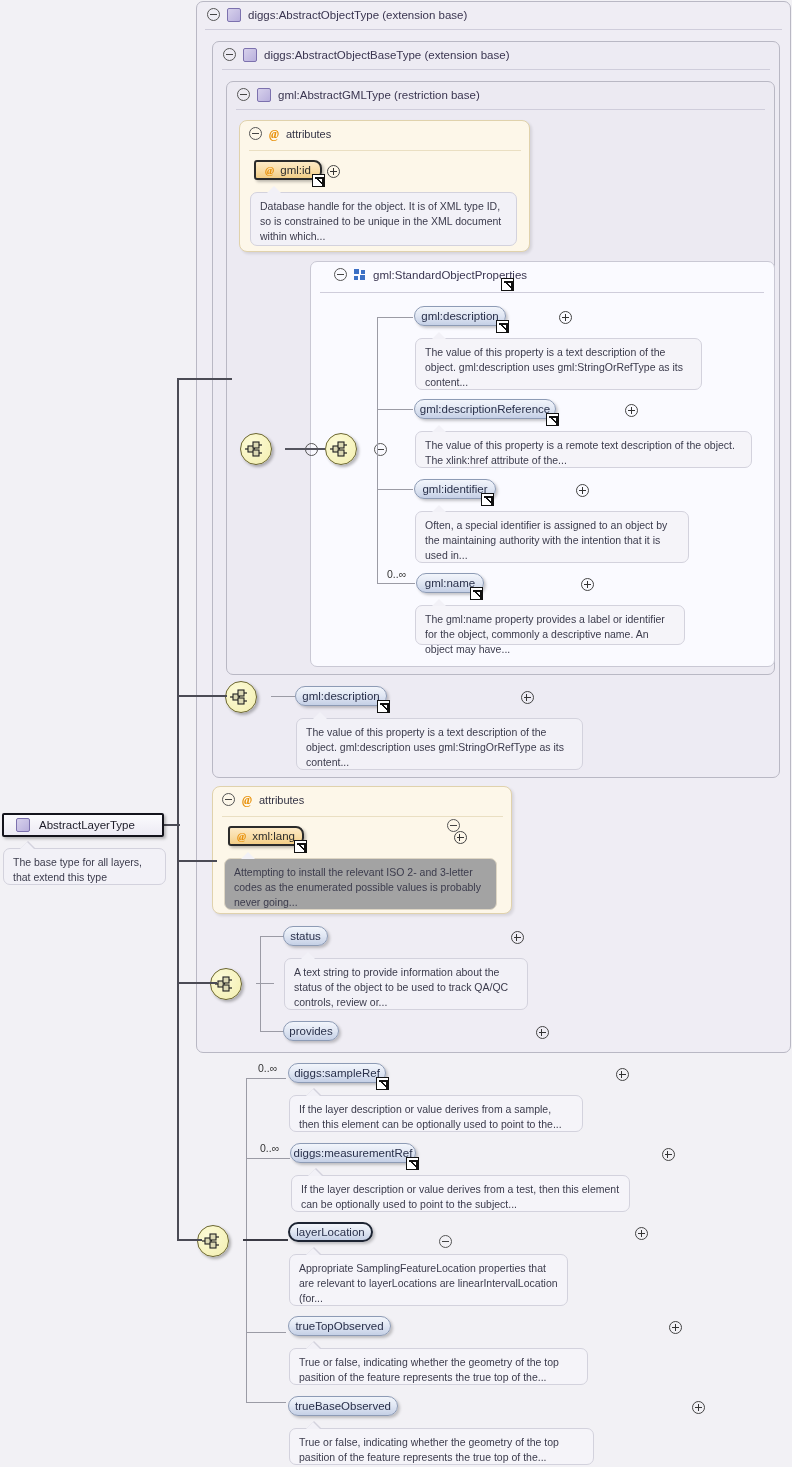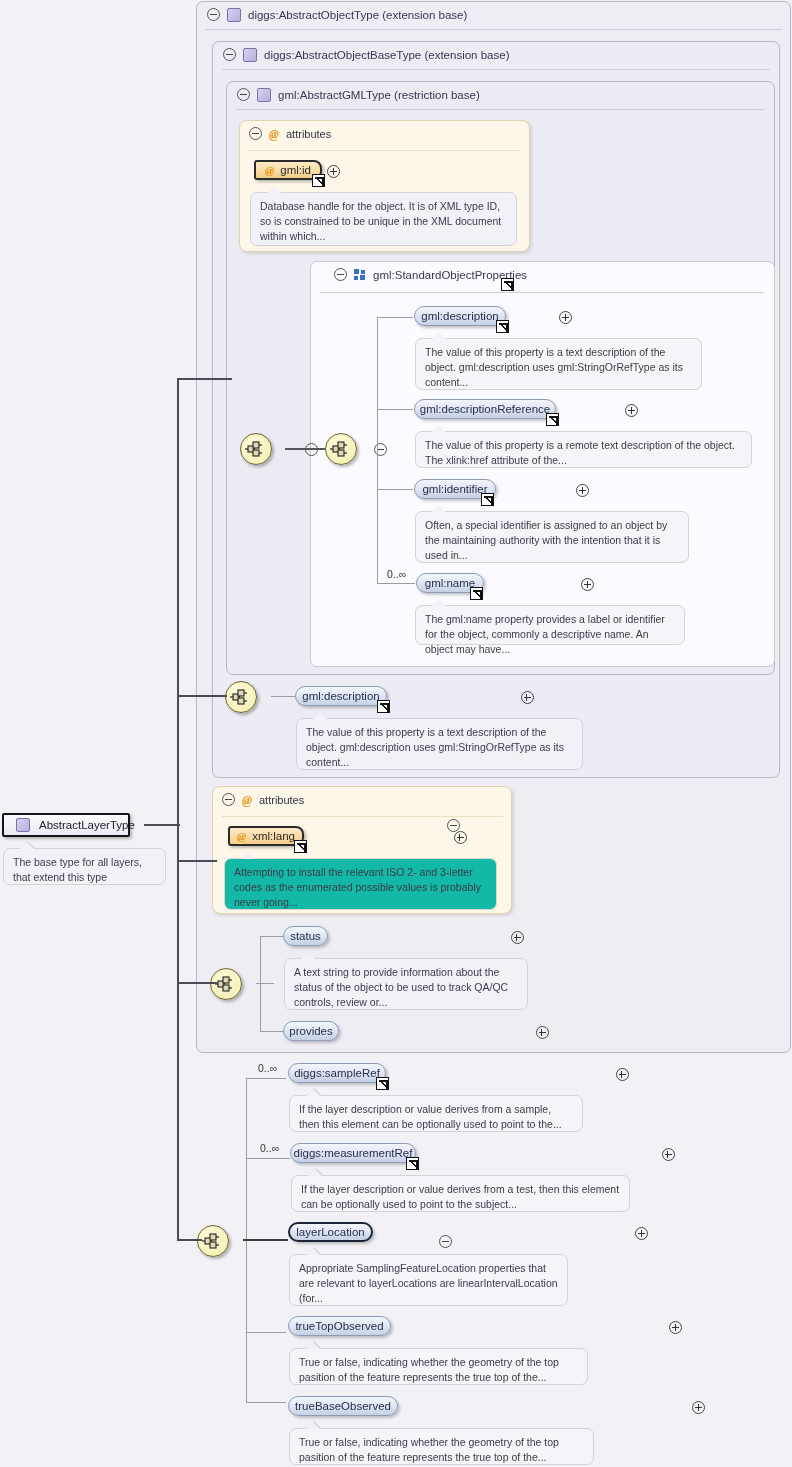--- a/index.html
+++ b/index.html
@@ -265,21 +265,21 @@
   <span>attributes</span>
 </div>
 <div class="attr-rule" style="left:222px;top:816px;width:281px;"></div>
 
 <div class="node attr" style="left:228px;top:826px;width:76px;">
   <span class="atg">@</span>
   <span>xml:lang</span>
 </div>
 <div class="jump" style="left:294px;top:840px;"></div>
 <div class="plus abs" style="left:309px;top:831px;"></div>
-<div class="doc" style="left:224px;top:858px;width:273px;height:52px;background:#14b8a6;border-color:#ded6c4;">Attempting to install the relevant ISO 2- and 3-letter codes as the enumerated possible values is probably never going...</div>
+<div class="doc" style="left:224px;top:858px;width:273px;height:52px;background:#a3a3a3;border-color:#ded6c4;">Attempting to install the relevant ISO 2- and 3-letter codes as the enumerated possible values is probably never going...</div>
 
 
 <div class="seq" style="left:210px;top:968px;">
   <svg width="22" height="16" viewBox="0 0 22 16">
     <line x1="0" y1="8" x2="3" y2="8" stroke="#222" stroke-width="1.2"></line>
     <rect x="3" y="5" width="6" height="6" fill="#dcd9b4" stroke="#222" stroke-width="1.1"></rect>
     <line x1="9" y1="8" x2="11" y2="5" stroke="#222" stroke-width="1.1"></line>
     <rect x="8" y="1" width="6" height="6" fill="#dcd9b4" stroke="#222" stroke-width="1.1"></rect>
     <rect x="8" y="9" width="6" height="6" fill="#dcd9b4" stroke="#222" stroke-width="1.1"></rect>
     <line x1="14" y1="4" x2="17" y2="4" stroke="#222" stroke-width="1.2"></line>
@@ -346,21 +346,21 @@
 
 
 <div class="ln lnv" style="left:177px;top:378px;width:2px;height:862px;background:#4b4b55;"></div>
 <div class="ln lnh" style="left:177px;top:378px;width:55px;height:2px;background:#4b4b55;"></div>
 <div class="ln lnh" style="left:177px;top:695px;width:50px;height:2px;background:#4b4b55;"></div>
 <div class="ln lnh" style="left:177px;top:860px;width:40px;height:2px;background:#4b4b55;"></div>
 <div class="ln lnh" style="left:177px;top:982px;width:40px;height:2px;background:#4b4b55;"></div>
 <div class="ln lnh" style="left:177px;top:1239px;width:25px;height:2px;background:#4b4b55;"></div>
 <div class="ln lnh" style="left:144px;top:824px;width:36px;height:2px;background:#4b4b55;"></div>
 
-<div class="rootbox" style="left:2px;top:813px;width:128px;">
+<div class="rootbox" style="left:2px;top:813px;width:162px;">
   <span class="tysq"></span>
   <span>AbstractLayerType</span>
 </div>
 <div class="minus abs" style="left:142px;top:819px;"></div>
 <div class="doc" style="left:3px;top:848px;width:163px;height:37px;">The base type for all layers, that extend this type</div>
 
 
 
 
 </body></html>

